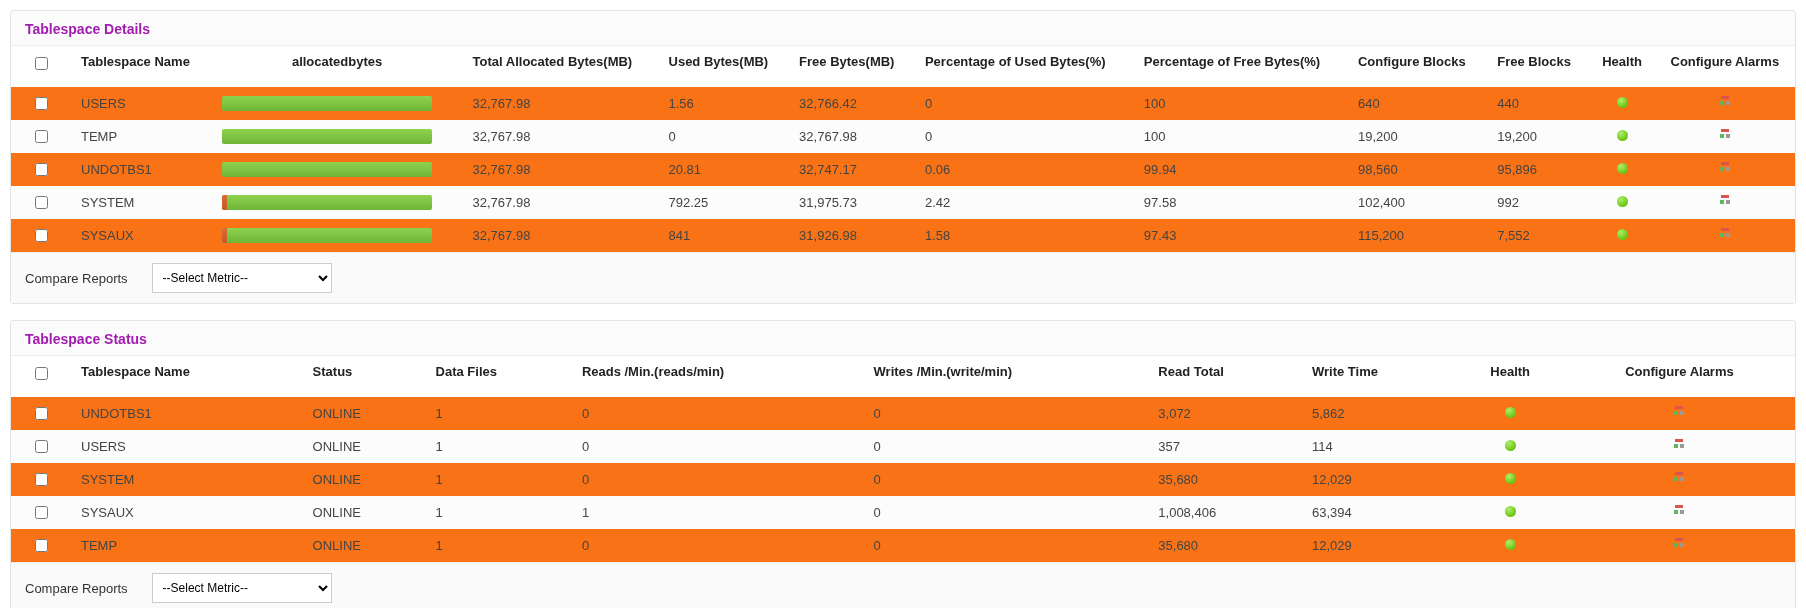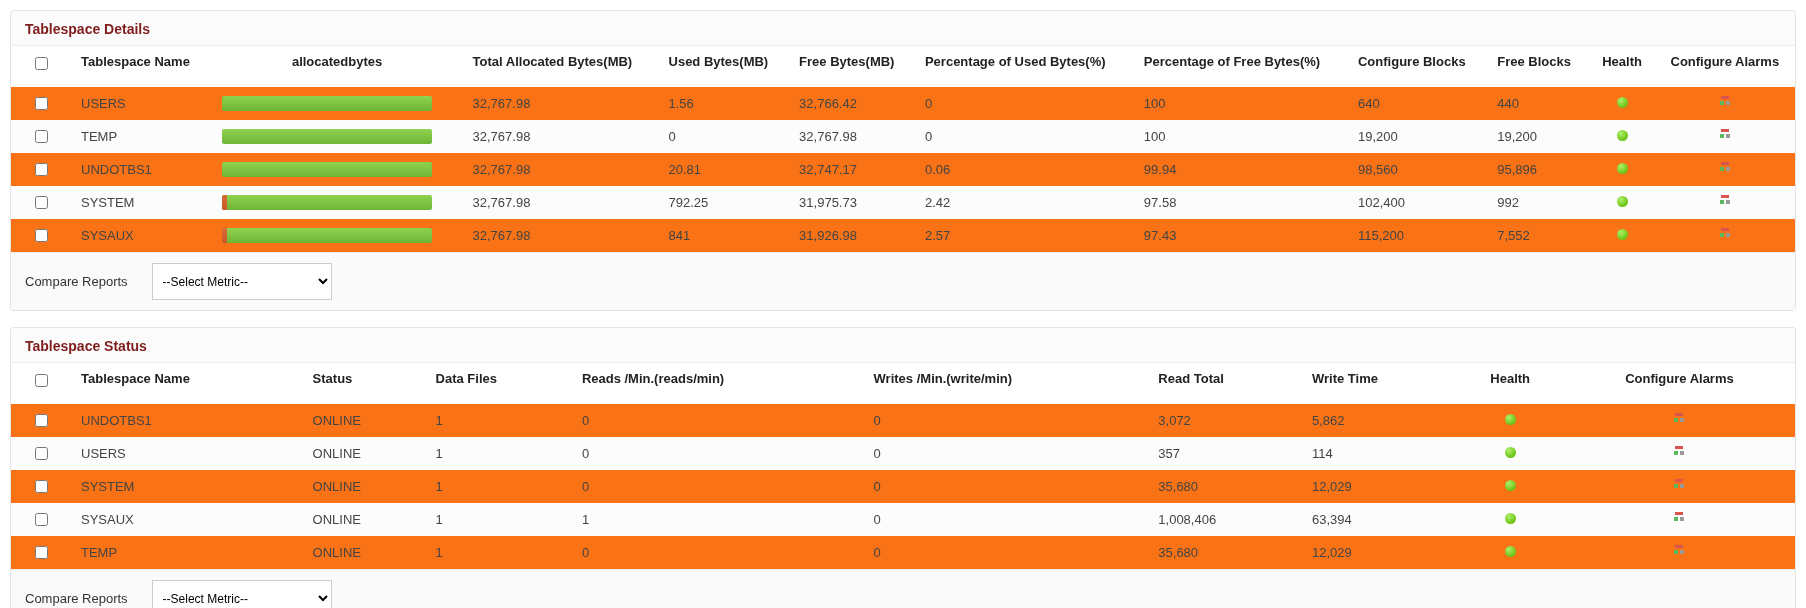--- a/index.html
+++ b/index.html
@@ -14,21 +14,21 @@
   .panel {
     border: 1px solid #e4e4e4;
     border-radius: 3px;
     margin-bottom: 16px;
     background: #fbfbfb;
   }
   .panel-header {
     padding: 10px 14px 8px;
     font-weight: 600;
     font-size: 14px;
-    color: #7f1d1d;
+    color: #a21caf;
   }
   table {
     width: 100%;
     border-collapse: collapse;
     background: #f97316;
   }
   thead th {
     text-align: left;
     font-weight: 600;
     font-size: 13px;
@@ -96,21 +96,21 @@
     align-items:center;
     gap:24px;
     font-size:13px;
   }
   select {
     font-size: 12px;
     padding: 2px 6px;
     border: 1px solid #ccc;
     background: #fff;
     min-width: 180px;
-    height: 37px;
+    height: 30px;
   }
 </style>
 </head>
 <body>
 
 <div class="panel">
   <div class="panel-header">Tablespace Details</div>
   <table>
     <thead>
       <tr>
@@ -205,21 +205,21 @@
     <td class="chk-col center"><input type="checkbox" style=""></td>
     <td>SYSAUX</td>
     <td class="center">
       <div class="bar-wrap">
         <div class="bar-used" style="width:2.57%"></div>
       </div>
     </td>
     <td>32,767.98</td>
     <td>841</td>
     <td>31,926.98</td>
-    <td>2.57</td>
+    <td>1.58</td>
     <td>97.43</td>
     <td>115,200</td>
     <td>7,552</td>
     <td class="center"><span class="health-dot"></span></td>
     <td class="center"><span class="alarm-icon"></span></td>
         </tr>
       </tbody>
   </table>
   <div class="footer-bar">
     <span>Compare Reports</span>

